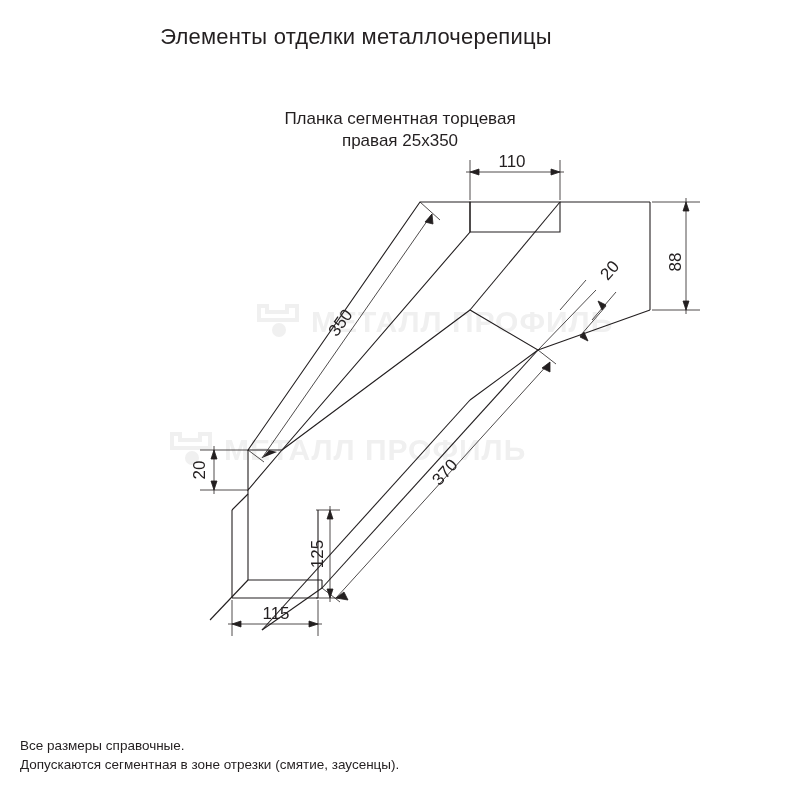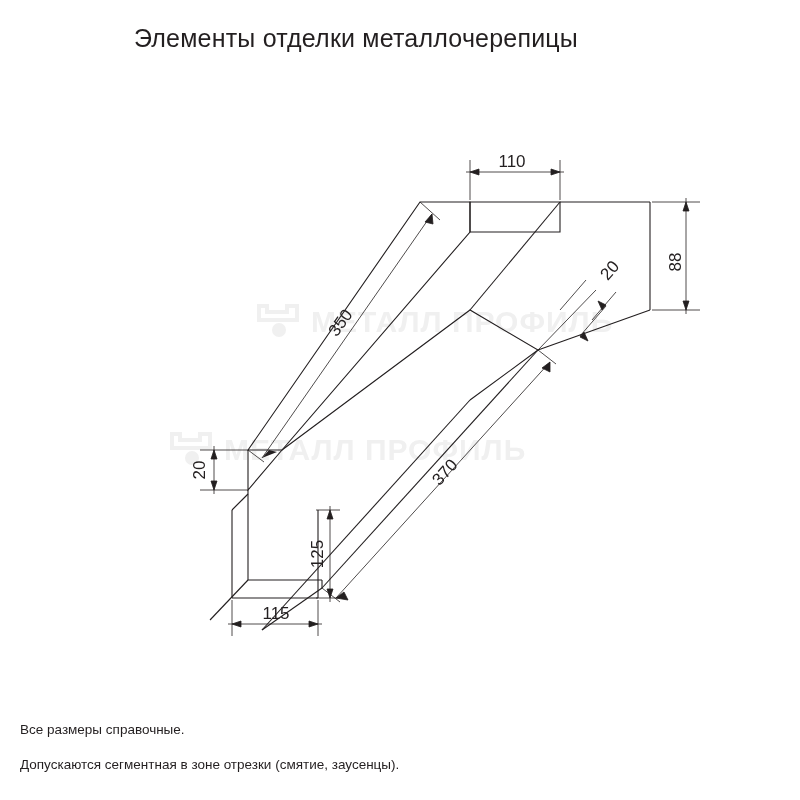--- a/index.html
+++ b/index.html
@@ -18,21 +18,21 @@
   .page {
     position: absolute;
     inset: 0;
   }
   .title {
     position: absolute;
     top: 24px;
     left: 0;
     width: 712px;
     text-align: center;
-    font-size: 25px;
+    font-size: 22px;
     letter-spacing: 0.2px;
     color: #231f20;
   }
   .subtitle {
     position: absolute;
     top: 108px;
     left: 0;
     width: 800px;
     text-align: center;
     font-size: 17px;
@@ -50,39 +50,41 @@
     height: 520px;
   }
   .footnote {
     position: absolute;
     left: 20px;
     bottom: 26px;
     font-size: 13.5px;
     line-height: 19px;
     color: #231f20;
   }
-  .footnote div { white-space: nowrap; margin-top: 16px; }
+  .footnote div { white-space: nowrap; }
   svg { display: block; }
   .wm { fill: #f0f0f0; }
   .wm-text {
     fill: #f0f0f0;
     font-family: "Liberation Sans", sans-serif;
     font-weight: bold;
     font-size: 30px;
     letter-spacing: 1px;
   }
 </style>
 </head>
 <body>
 
 <div class="page">
 
   <div class="title">Элементы отделки металлочерепицы</div>
 
   <div class="subtitle">
+    <span>Планка сегментная торцевая</span>
+    <span class="line2">правая 25х350</span>
   </div>
 
   <div class="drawing">
     <svg width="800" height="520" viewBox="0 0 800 520">
 
       <g opacity="1">
         <g transform="translate(255,150)">
           <path class="wm" d="M2,22 L2,4 L14,4 L14,10 L30,10 L30,4 L44,4 L44,22 Z M6,18 L40,18 L40,8 L34,8 L34,14 L10,14 L10,8 L6,8 Z"></path>
           <circle class="wm" cx="24" cy="30" r="7"></circle>
           <text class="wm-text" x="56" y="32">МЕТАЛЛ ПРОФИЛЬ</text>

